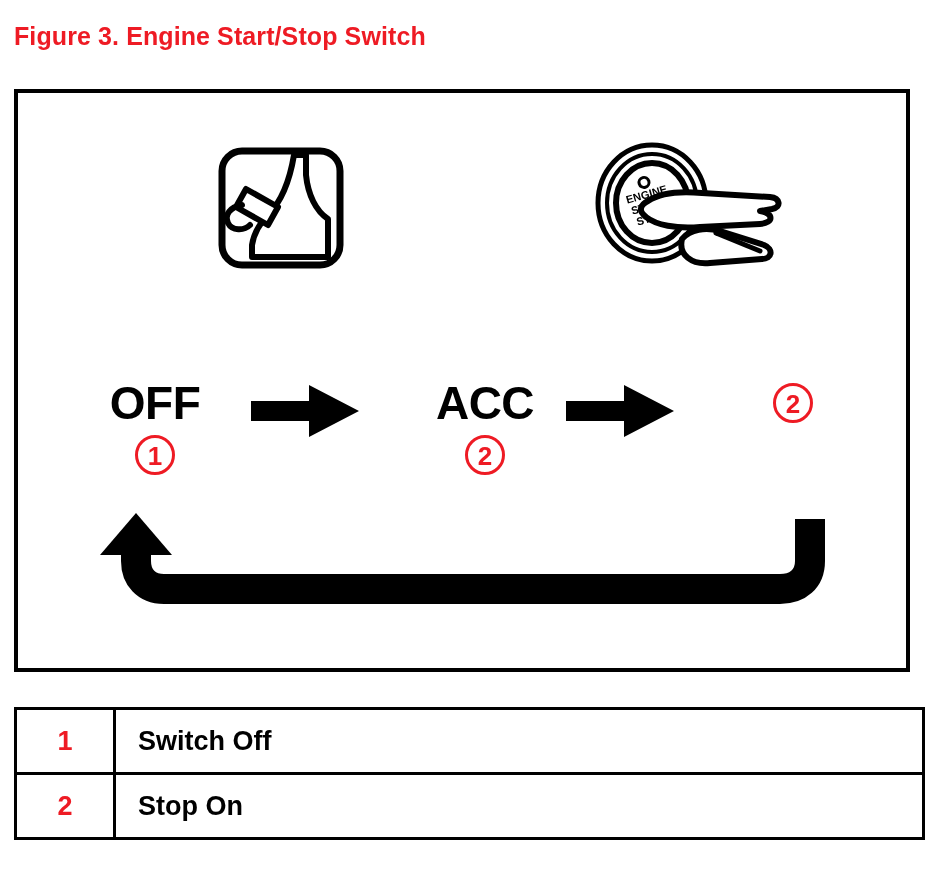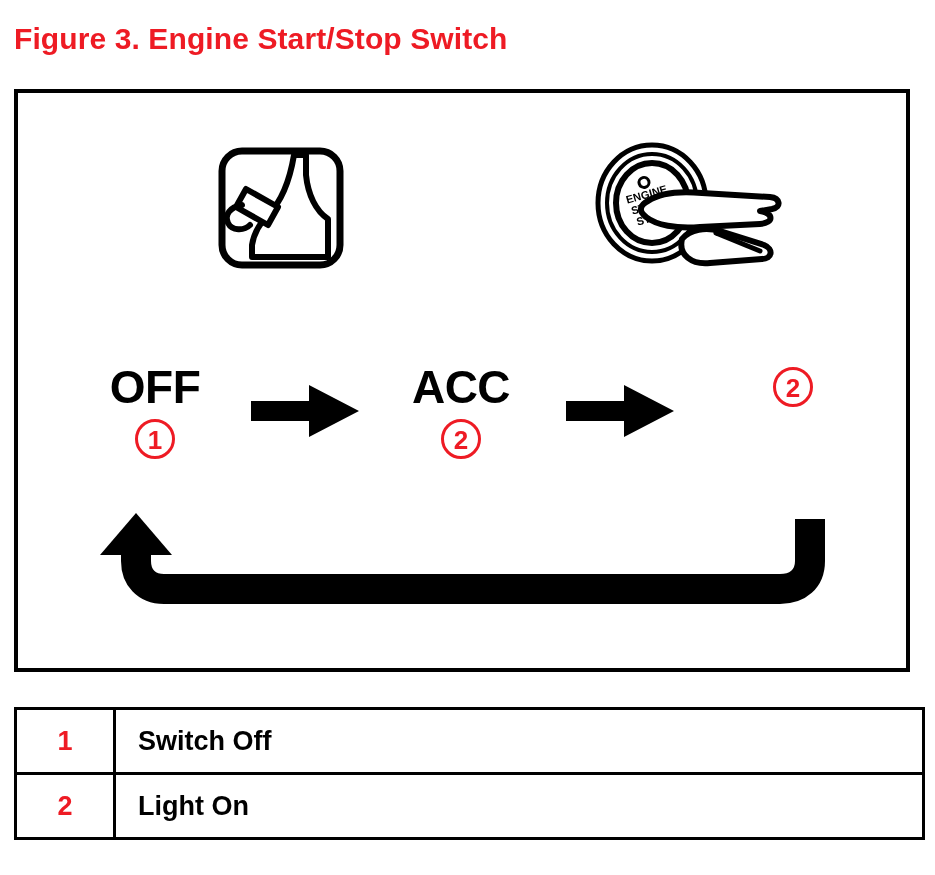--- a/index.html
+++ b/index.html
@@ -14,21 +14,21 @@
     position: relative;
     font-family: "Liberation Sans", sans-serif;
     overflow: hidden;
   }
 
   
   #figure-title {
     position: absolute;
     left: 14px;
     top: 22px;
-    font-size: 30px;
+    font-size: 25px;
     font-weight: bold;
     color: #ee1b24;
     letter-spacing: 0.1px;
     white-space: nowrap;
   }
 
   
   #diagram-frame {
     position: absolute;
     left: 14px;
@@ -51,20 +51,21 @@
     left: 0;
     top: 268px;
     width: 100%;
     height: 130px;
   }
 
   .state-node {
     position: absolute;
     text-align: center;
     width: 190px;
+    margin-top: 16px;
   }
   .state-label {
     font-size: 46px;
     font-weight: bold;
     color: #000000;
     line-height: 52px;
     letter-spacing: -0.5px;
     white-space: nowrap;
   }
   .callout {
@@ -76,21 +77,21 @@
     border: 3px solid #ee1b24;
     border-radius: 50%;
     color: #ee1b24;
     font-size: 26px;
     font-weight: bold;
     box-sizing: border-box;
     text-align: center;
   }
 
   #state-off  { left: 42px;  top: 0; }
-  #state-acc  { left: 348px; top: 0; }
+  #state-acc  { left: 372px; top: 0; }
   #state-igon { left: 680px; top: 0; }
 
   .seq-arrow { position: absolute; top: 22px; }
   #seq-arrow-1 { left: 233px; }
   #seq-arrow-2 { left: 548px; }
 
   
   #return-arrow {
     position: absolute;
     left: 78px;
@@ -225,16 +226,16 @@
 </div>
 
 <table id="legend-table">
   <tbody>
     <tr>
       <td class="num-cell">1</td>
       <td class="desc-cell">Switch Off</td>
     </tr>
     <tr>
       <td class="num-cell">2</td>
-      <td class="desc-cell">Light On</td>
+      <td class="desc-cell">Stop On</td>
     </tr>
   </tbody>
 </table>
 
 </body></html>

